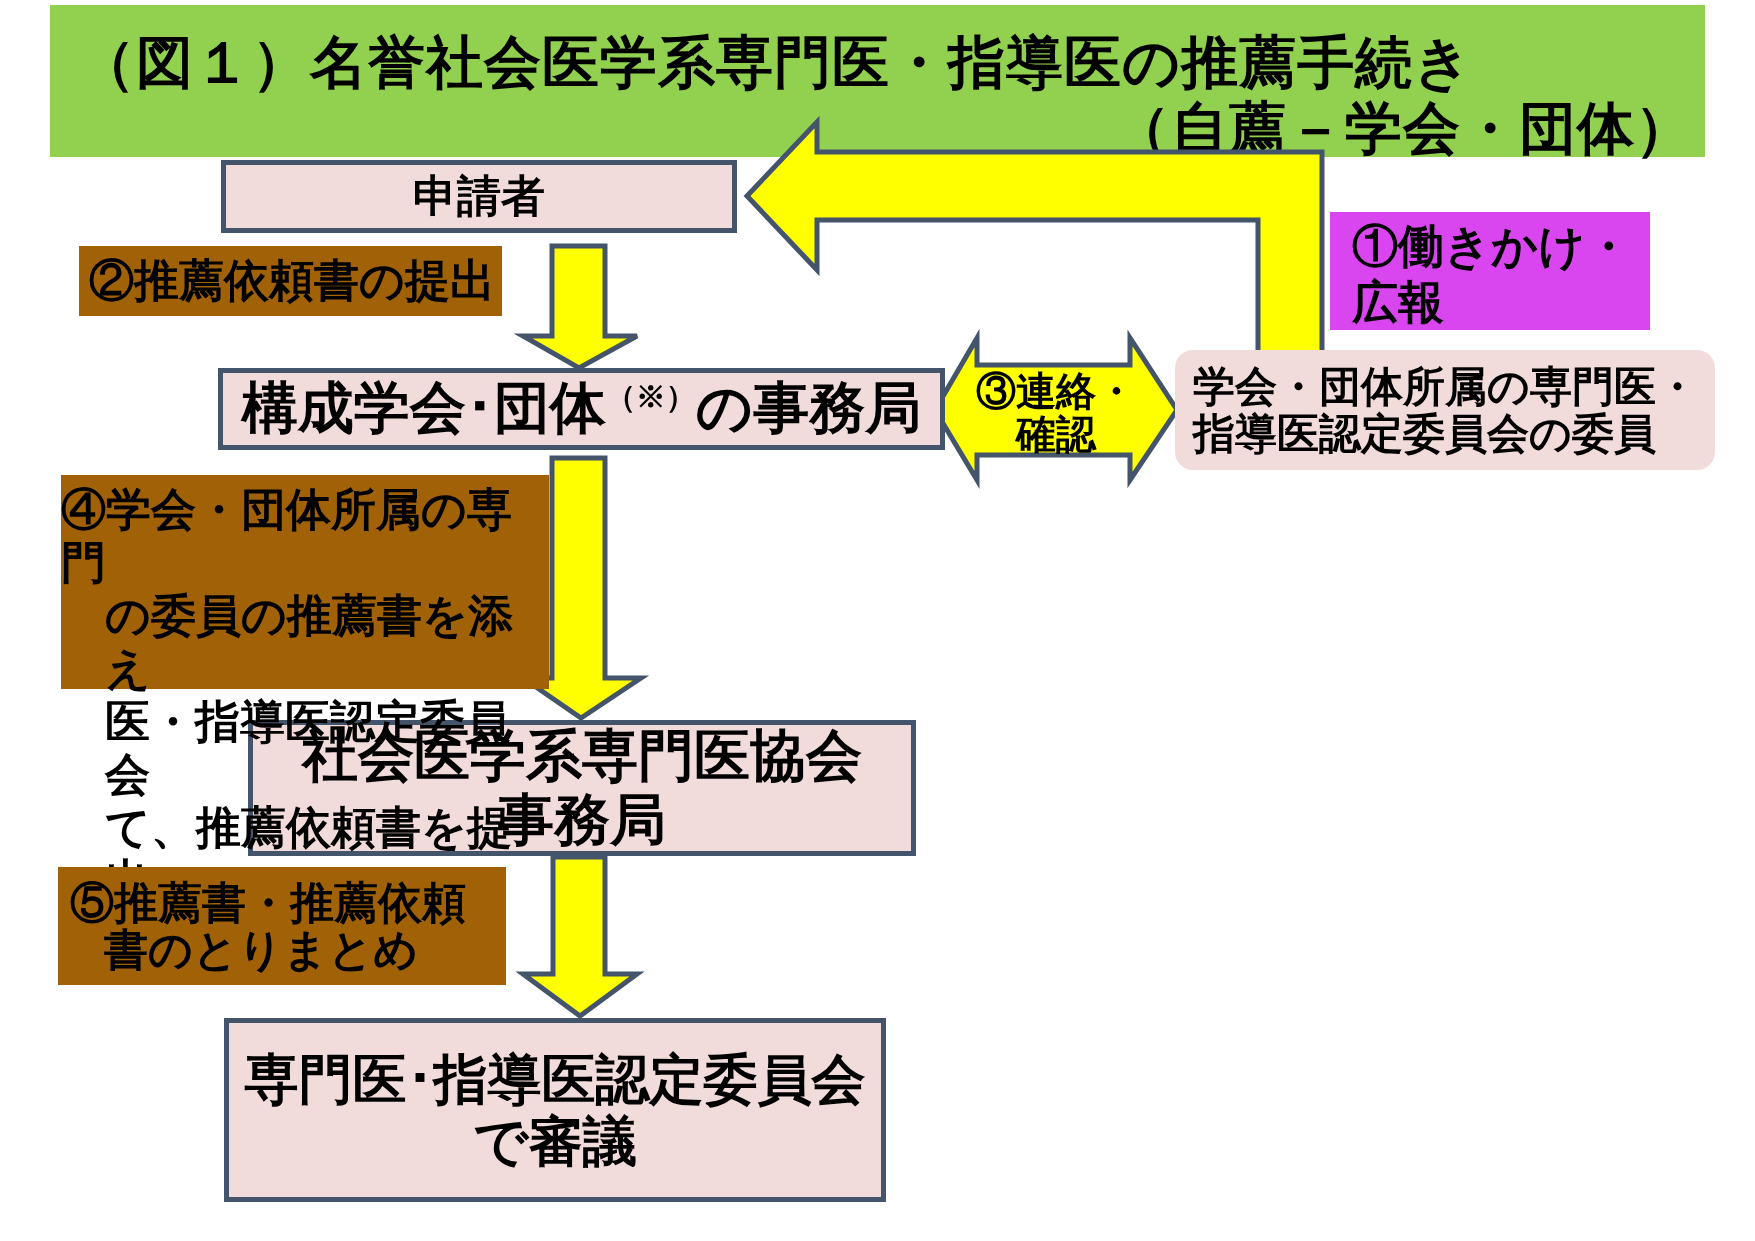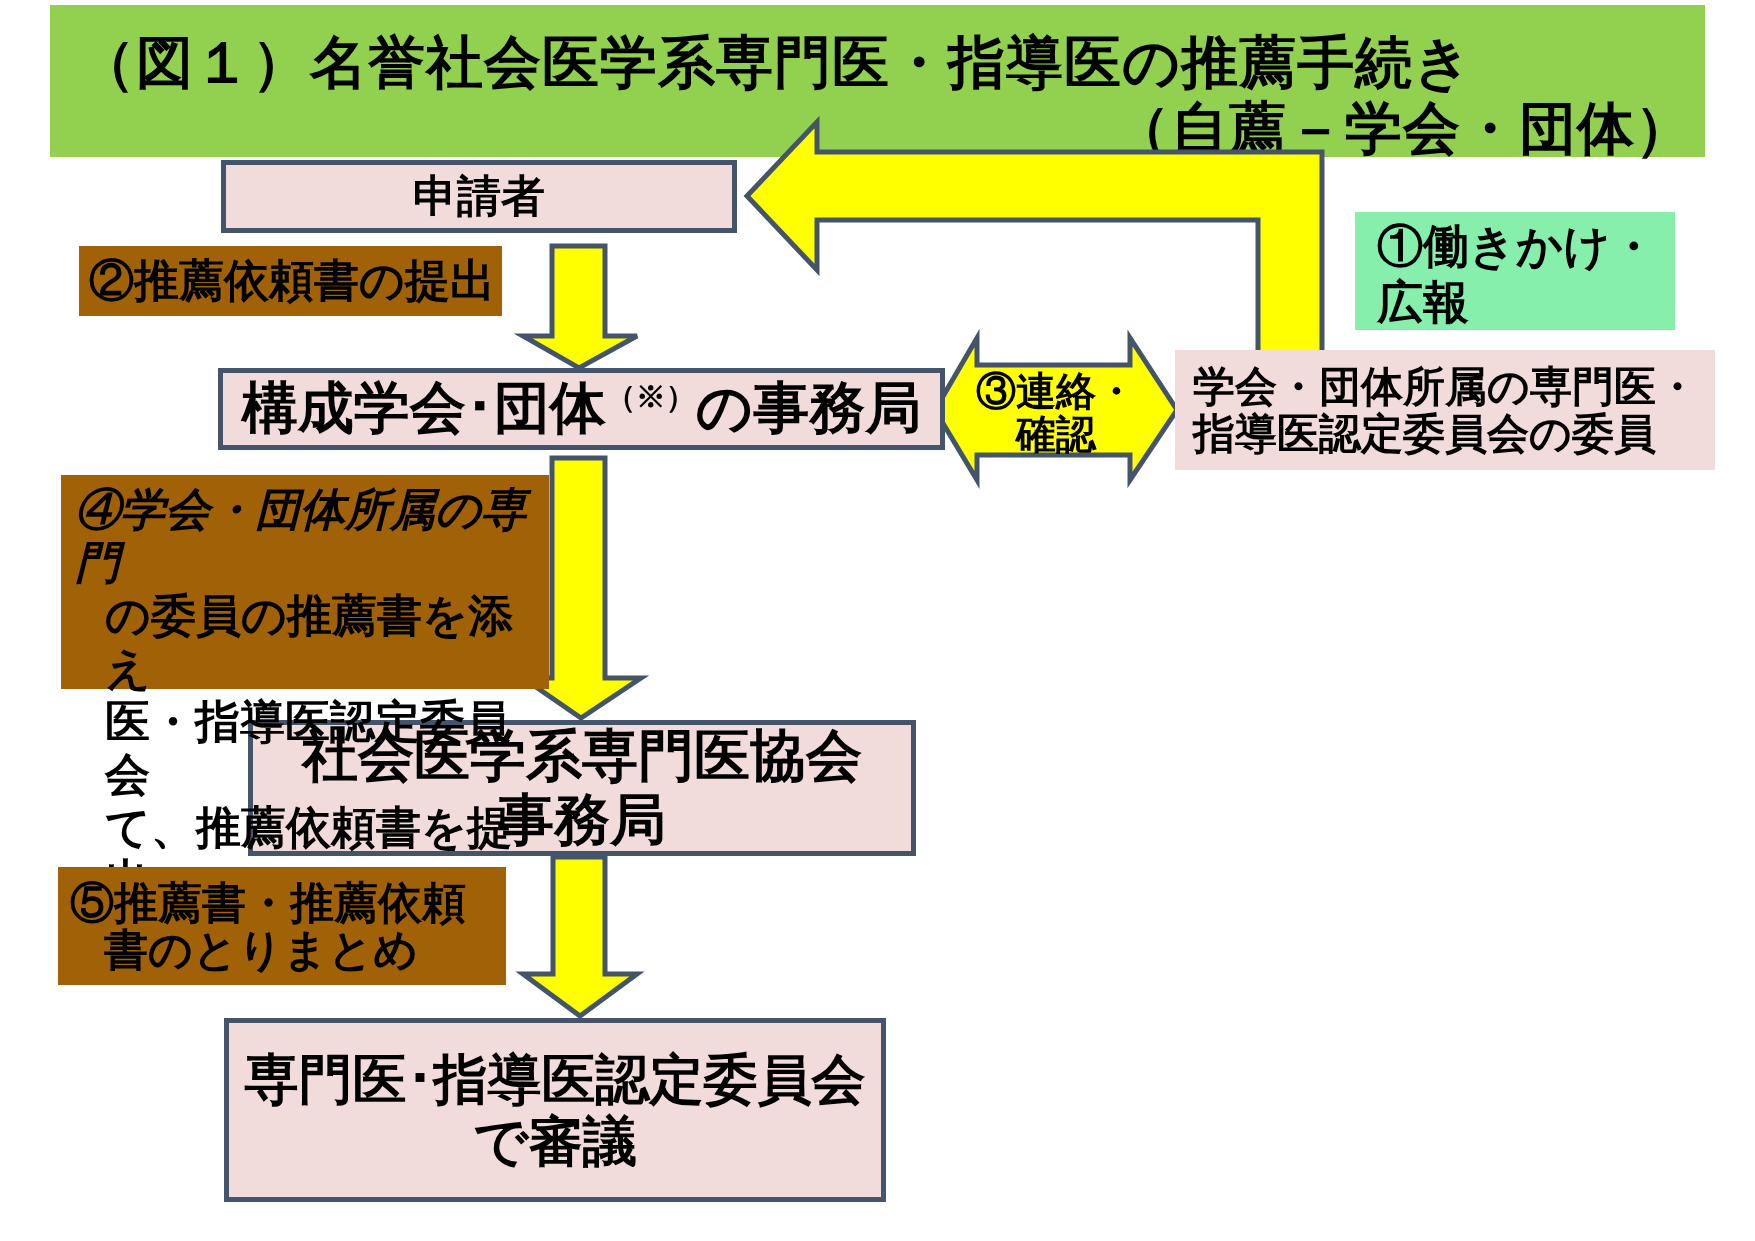--- a/index.html
+++ b/index.html
@@ -44,30 +44,30 @@
   .box-secretariat{left:218px;top:368px;width:727px;height:82px;font-size:56px;white-space:nowrap;}
   .box-secretariat .sup{font-size:30px;vertical-align:super;line-height:1;}
   .box-association{left:224px;top:720px;width:668px;height:136px;font-size:56px;line-height:64px;flex-direction:column;margin-left:24px;}
   .box-review{left:224px;top:1018px;width:662px;height:184px;font-size:54px;line-height:62px;flex-direction:column;}
   
   .box-committee{
     position:absolute;left:1175px;top:350px;width:540px;height:120px;
     background:#F2DCDB;z-index:2;
     display:flex;flex-direction:column;justify-content:center;
     padding-left:18px;box-sizing:border-box;
-    font-size:42px;line-height:47px;white-space:nowrap;
+    font-size:42px;line-height:47px;white-space:nowrap;border-radius:18px;
   }
   
   .slabel{position:absolute;box-sizing:border-box;z-index:2;}
   .amber{background:#a16207;}
-  .orange{background:#86efac;margin-left:25px;}
+  .orange{background:#d946ef;}
   .label-step1{left:1330px;top:212px;width:320px;height:118px;font-size:46px;line-height:56px;padding:6px 0 0 22px;}
   .label-step2{left:79px;top:246px;width:423px;height:70px;font-size:45px;display:flex;align-items:center;padding-left:10px;white-space:nowrap;}
   .label-step4{left:61px;top:475px;width:488px;height:214px;font-size:45px;line-height:53px;padding-top:8px;}
-  .label-step4 .l0{padding-left:14px;font-style:italic;}
+  .label-step4 .l0{padding-left:0;}
   .label-step4 .ln{padding-left:44px;}
   .label-step5{left:58px;top:867px;width:448px;height:118px;font-size:44px;line-height:47px;padding-top:12px;}
   .label-step5 .l0{padding-left:12px;}
   .label-step5 .ln{padding-left:46px;}
   .label-step3{
     position:absolute;left:960px;top:370px;width:192px;z-index:2;
     font-size:40px;line-height:43px;text-align:center;white-space:nowrap;
   }
   .line{display:block;}
 </style>

